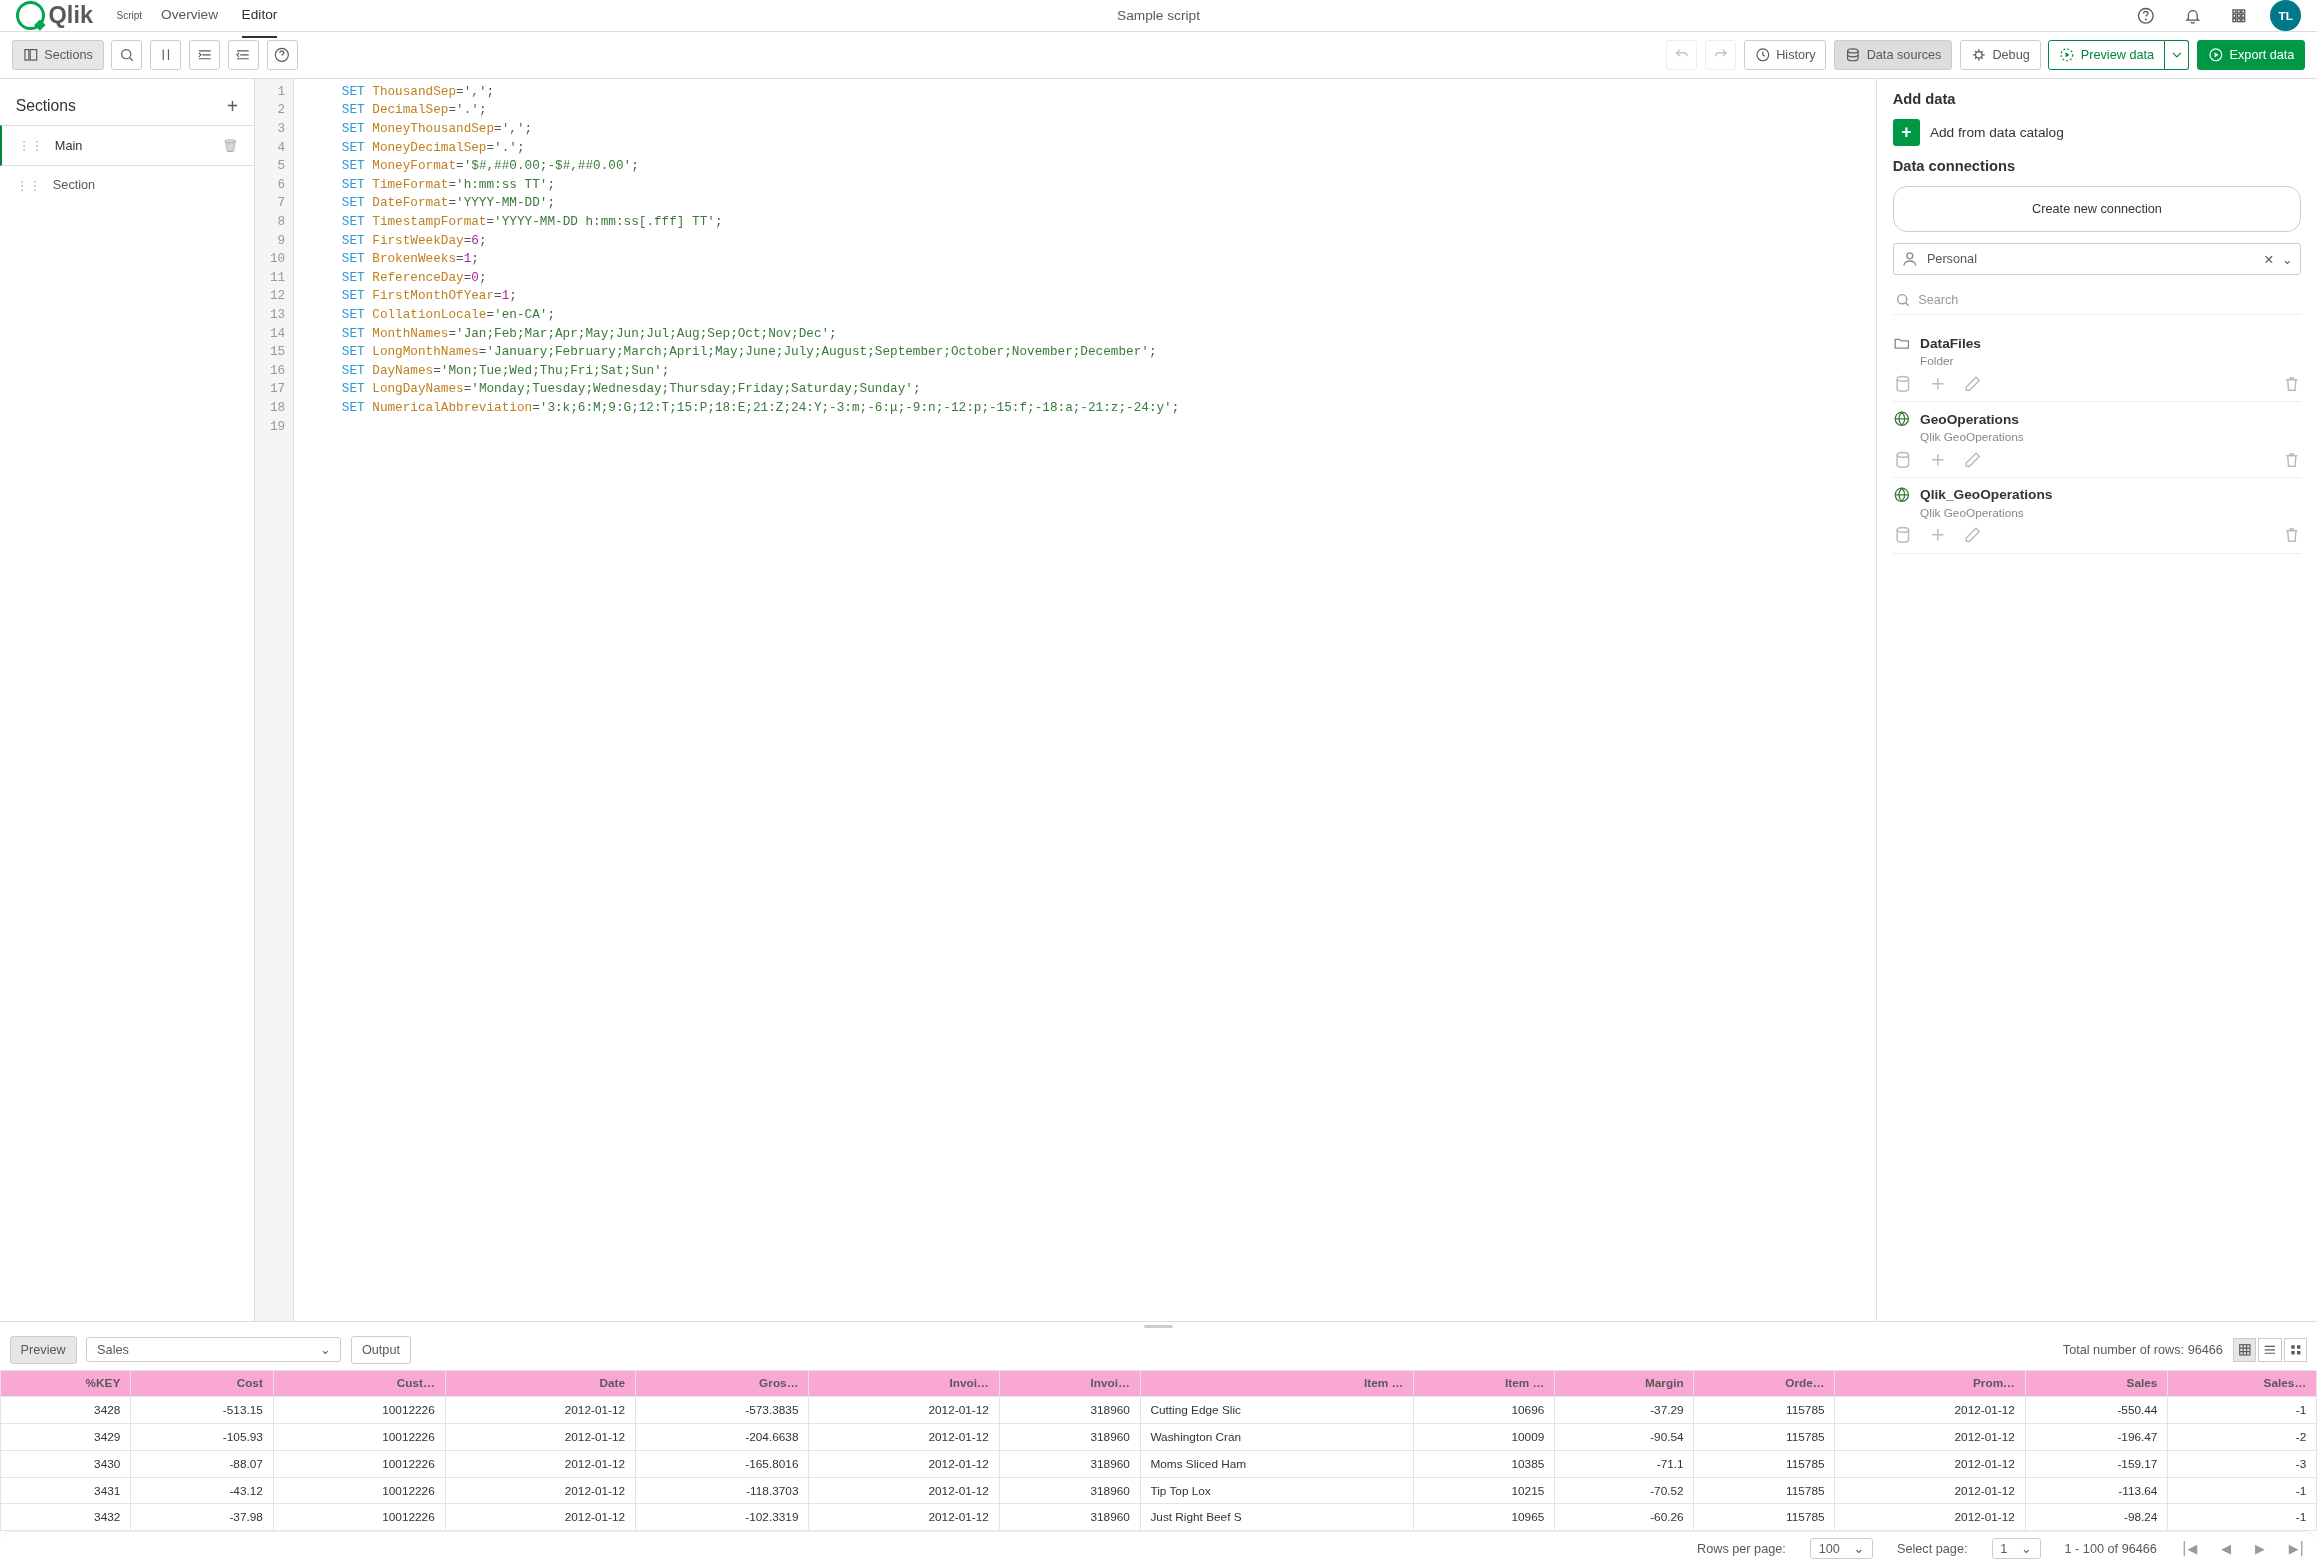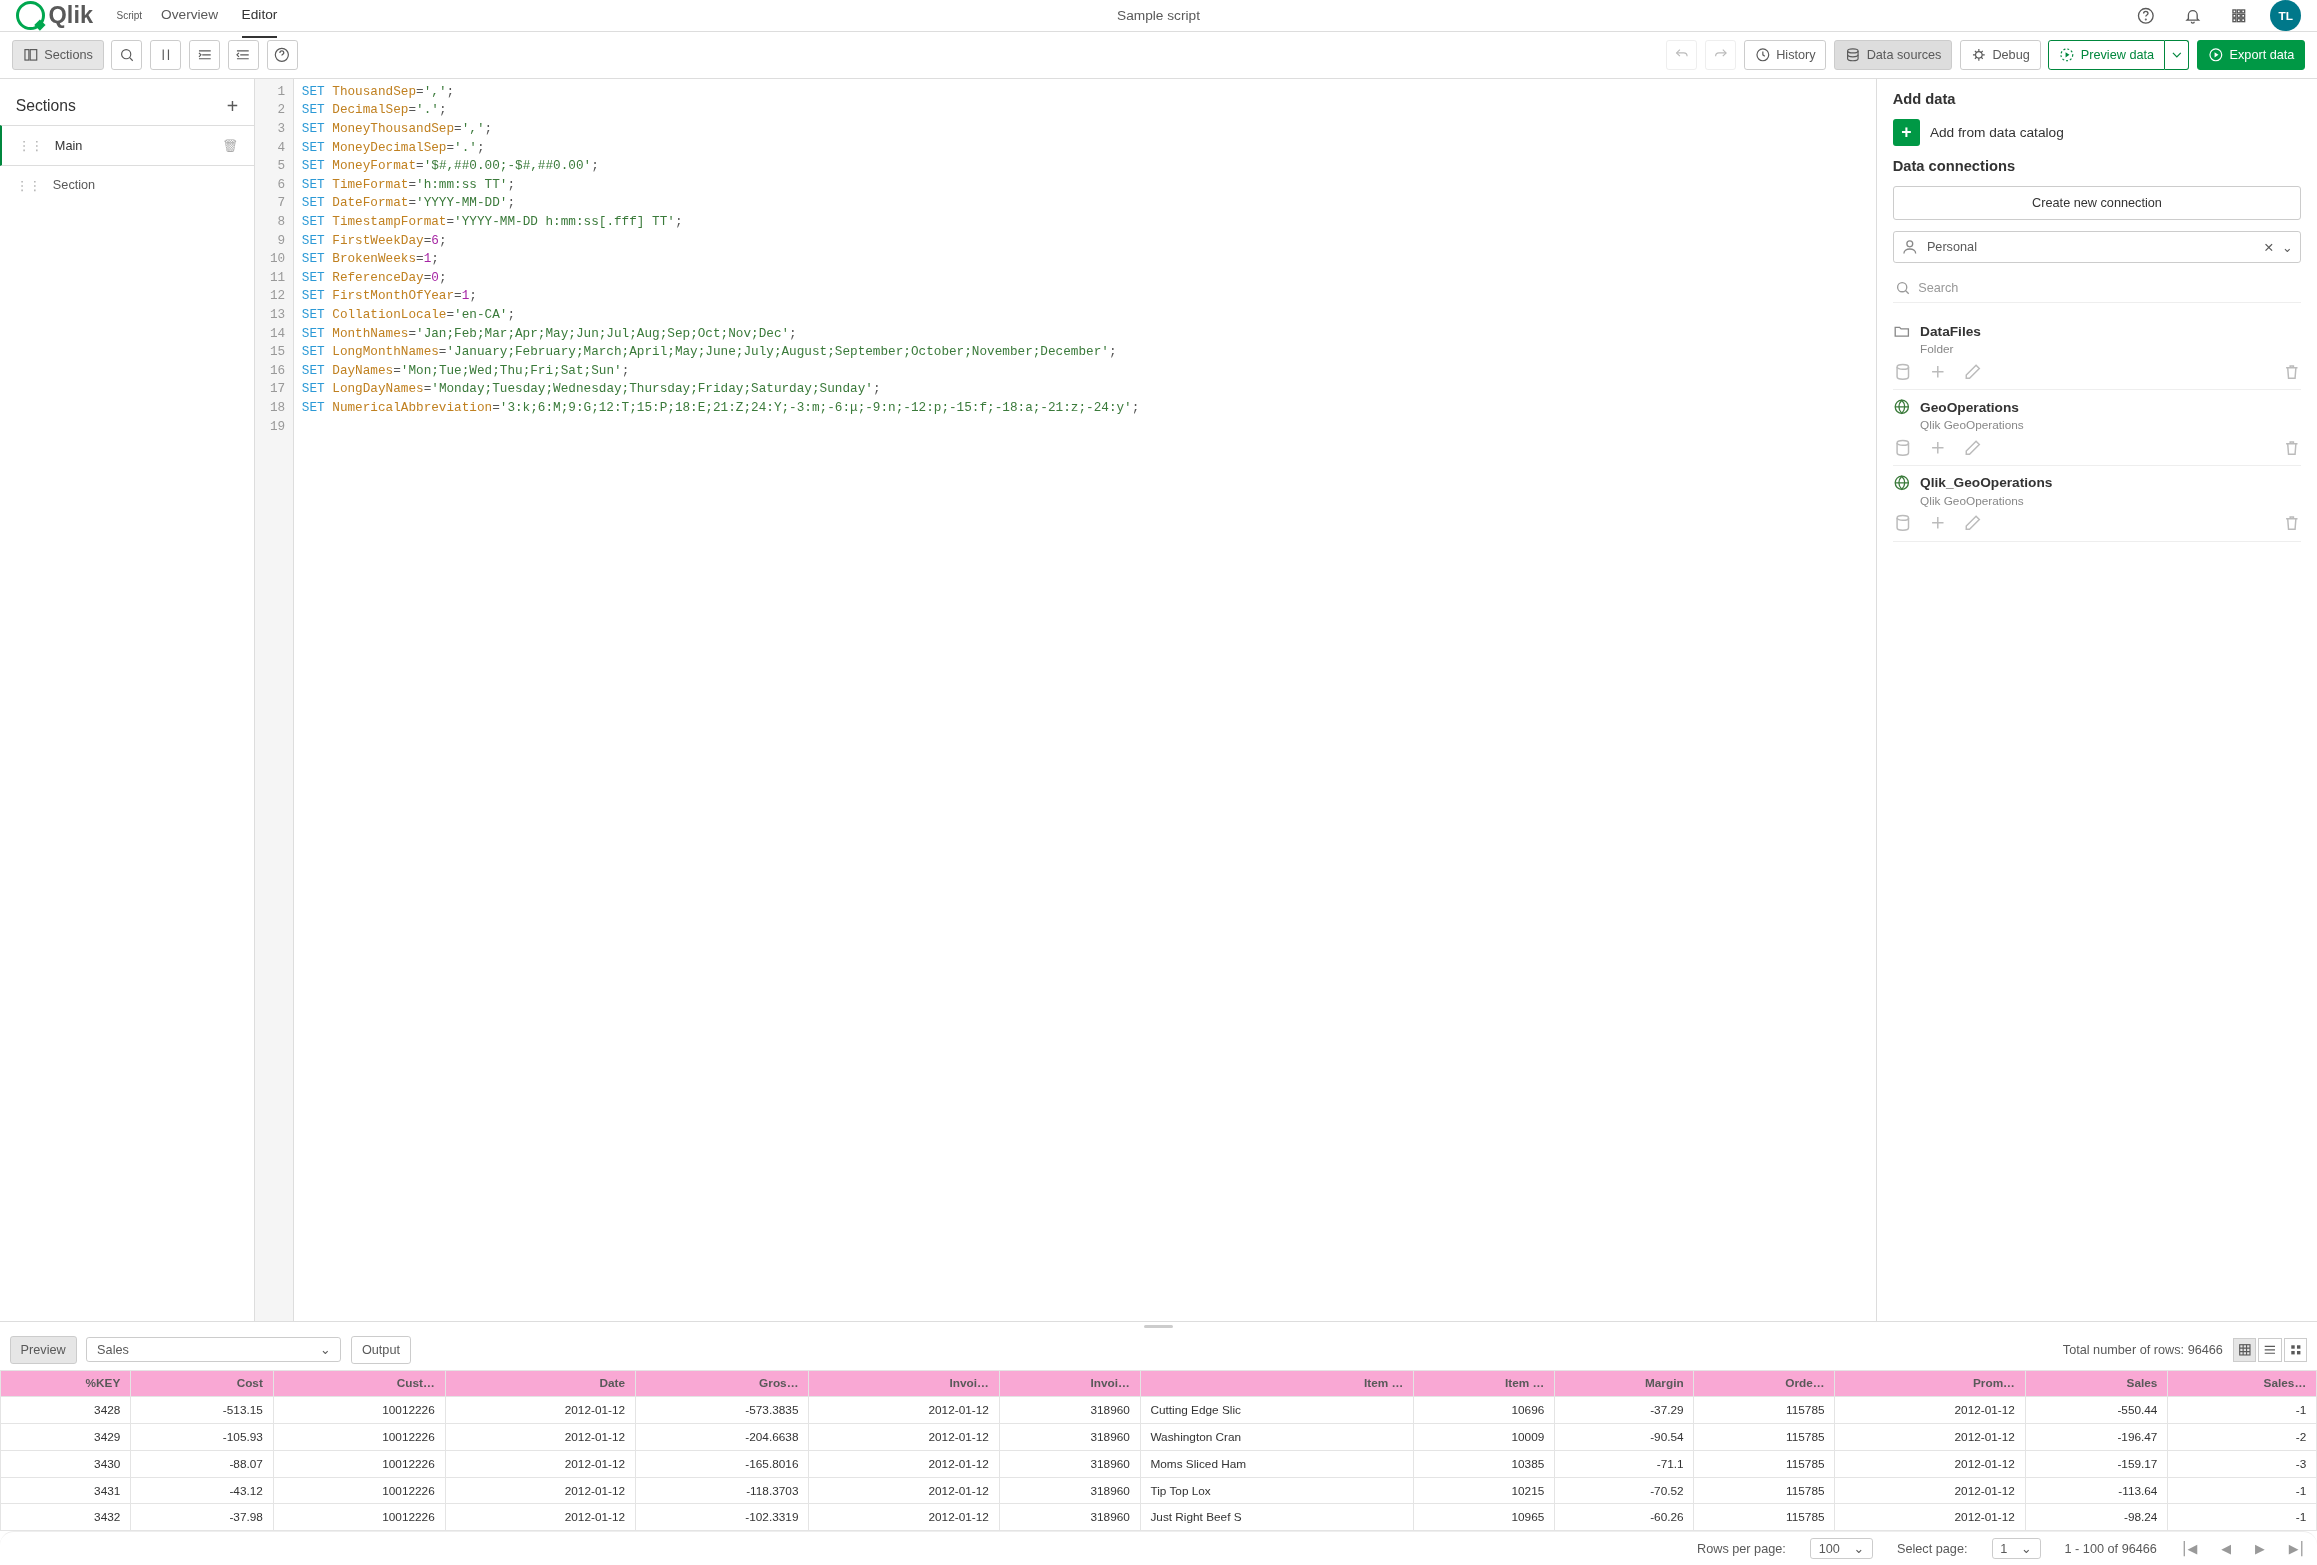--- a/index.html
+++ b/index.html
@@ -170,21 +170,21 @@
   color:#999;
   text-align:right;
   padding:3.9px 7.8px 3.9px 3.9px;
   border-right:1px solid #ddd;
   user-select:none;
   min-width:39px;
 }
 .gutter div { height:18.6px; line-height:18.6px;}
 .code-lines { padding:3.9px 7.8px; }
 .code-lines .line { height:18.6px; line-height:18.6px; white-space:pre;}
-.tok-kw { color:#2b99d6; }
+.tok-kw { color:#2b99d6;margin-left:40px; }
 .tok-var { color:#c08020; }
 .tok-str { color:#3a7a3a; }
 .tok-num { color:#a626a4; }
 .tok-punct { color:#555; }
 
 
 .data-panel {
   width: 441px;
   border-left:1px solid #ddd;
   padding:11.8px 15.7px;
@@ -196,22 +196,22 @@
 .add-catalog {
   display:flex;align-items:center;gap:9.8px;
   cursor:pointer;color:#333;font-size:13.7px;
 }
 .add-catalog .plus {
   width:27.4px;height:27.4px;background:#009845;color:#fff;
   display:flex;align-items:center;justify-content:center;
   font-size:17.6px;font-weight:700;border-radius:2.9px;
 }
 .create-conn-btn {
-  border:1px solid #ccc;text-align:center;padding:9px;
-  border-radius:3px;cursor:pointer;font-size:12.7px;
+  border:1px solid #ccc;text-align:center;padding:15px;
+  border-radius:14px;cursor:pointer;font-size:12.7px;
 }
 .space-row {
   display:flex;align-items:center;gap:7.8px;
   border:1px solid #ccc;padding:5.9px 7.8px;border-radius:2.9px;
   color:#595959;font-size:12.7px;
 }
 .space-row .icon{width:17.6px;height:17.6px;}
 .space-row .x {margin-left:auto;cursor:pointer;}
 .space-row .chev {cursor:pointer;}
 .search-row {

